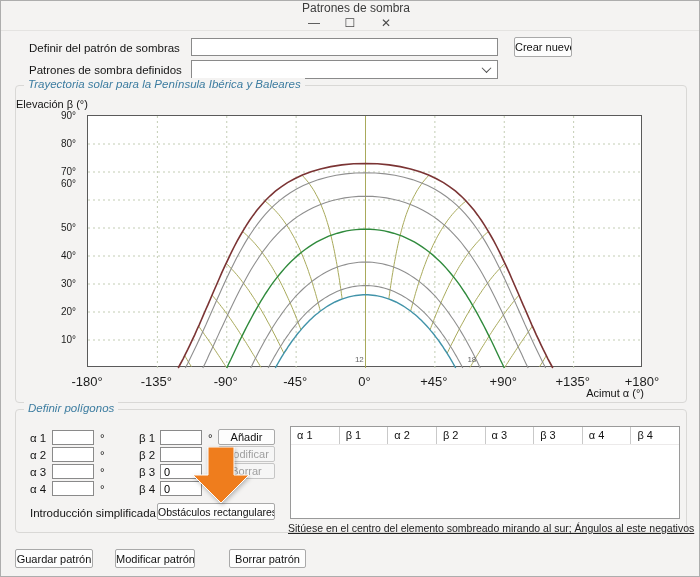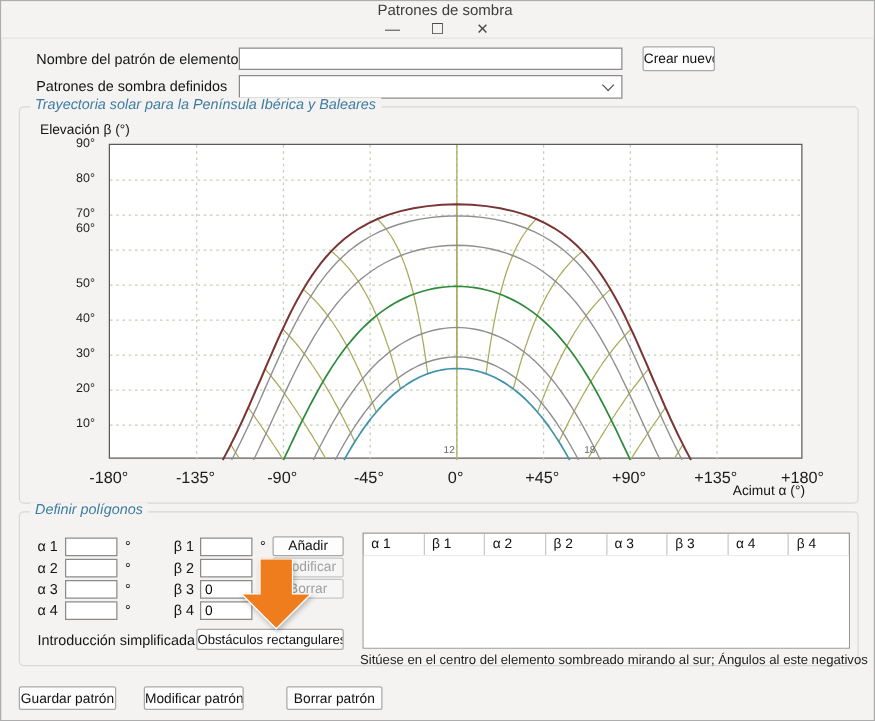--- a/index.html
+++ b/index.html
@@ -23,50 +23,50 @@
   .grouptitle { position:absolute; top:-8px; left:8px; background:#f4f3f2; padding:0 4px; font-size:11.5px; font-style:italic; color:#3c7ca0; white-space:nowrap; }
   .small { font-size:11px; color:#141414; white-space:nowrap; }
   #sunchart { background:#ffffff; border:1px solid #5a5a5a; overflow:visible; }
   .xtick { position:absolute; top:2px; transform:translateX(-50%); font-size:13px; color:#1c1c1c; white-space:nowrap; }
   .ytick { position:absolute; right:6px; transform:translateY(-50%); font-size:10px; color:#1c1c1c; }
   .ptable { border:1px solid #9a9a9a; background:#ffffff; display:flex; flex-direction:column; }
   .ptable-header { display:flex; height:18px; border-bottom:1px solid #eceaea; }
   .hcell { flex:1; font-size:11px; padding:2px 0 0 6px; border-right:1px solid #c9c9c9; color:#111; }
   .hcell:last-child { border-right:none; }
   .ptable-body { flex:1; background:#fff; }
-  .note { font-size:10.5px; color:#222; text-align:left; white-space:nowrap; }
+  .note { font-size:10.5px; color:#222; text-align:left; white-space:nowrap;text-decoration:underline; }
   .arrow-svg { filter:drop-shadow(1px 2px 2px rgba(0,0,0,0.25)); z-index:10; }
 </style>
 </head>
 <body>
 
 <div class="win">
 
   <div class="titlebar">
     <span class="title">Patrones de sombra</span>
     <div class="wincontrols">
       <span class="wbtn">—</span>
       <span class="wbtn">☐</span>
       <span class="wbtn">✕</span>
     </div>
   </div>
 
-  <span class="abs lbl" style="left:28px;top:41px">Nombre del patrón de elemento</span>
+  <span class="abs lbl" style="left:28px;top:41px">Definir del patrón de sombras</span>
   <input class="abs tb" style="left: 190px; top: 37px; width: 307px; height: 18px;" value="">
   <button class="abs btn" style="left:513px;top:36px;width:58px;height:20px">Crear nuevo</button>
 
   <span class="abs lbl" style="left:28px;top:63px">Patrones de sombra definidos</span>
   <div class="abs combo" style="left:190px;top:59px;width:307px;height:19px">
     <span class="combo-value"></span>
     <span class="combo-arrow"></span>
   </div>
 
   <div class="abs groupbox" style="left:14px;top:84px;width:672px;height:318px">
     <span class="grouptitle">Trayectoria solar para la Península Ibérica y Baleares</span>
-    <span class="abs small" style="left:16px;top:12px">Elevación β (°)</span>
+    <span class="abs small" style="left:0;top:12px">Elevación β (°)</span>
     <div class="abs" style="left:0;top:29px;width:66px;height:252px">
         <span class="ytick" style="top: 0px;">90°</span>
         <span class="ytick" style="top: 28px;">80°</span>
         <span class="ytick" style="top: 56px;">70°</span>
         <span class="ytick" style="top: 68px;">60°</span>
         <span class="ytick" style="top: 112px;">50°</span>
         <span class="ytick" style="top: 140px;">40°</span>
         <span class="ytick" style="top: 168px;">30°</span>
         <span class="ytick" style="top: 196px;">20°</span>
         <span class="ytick" style="top: 224px;">10°</span>

